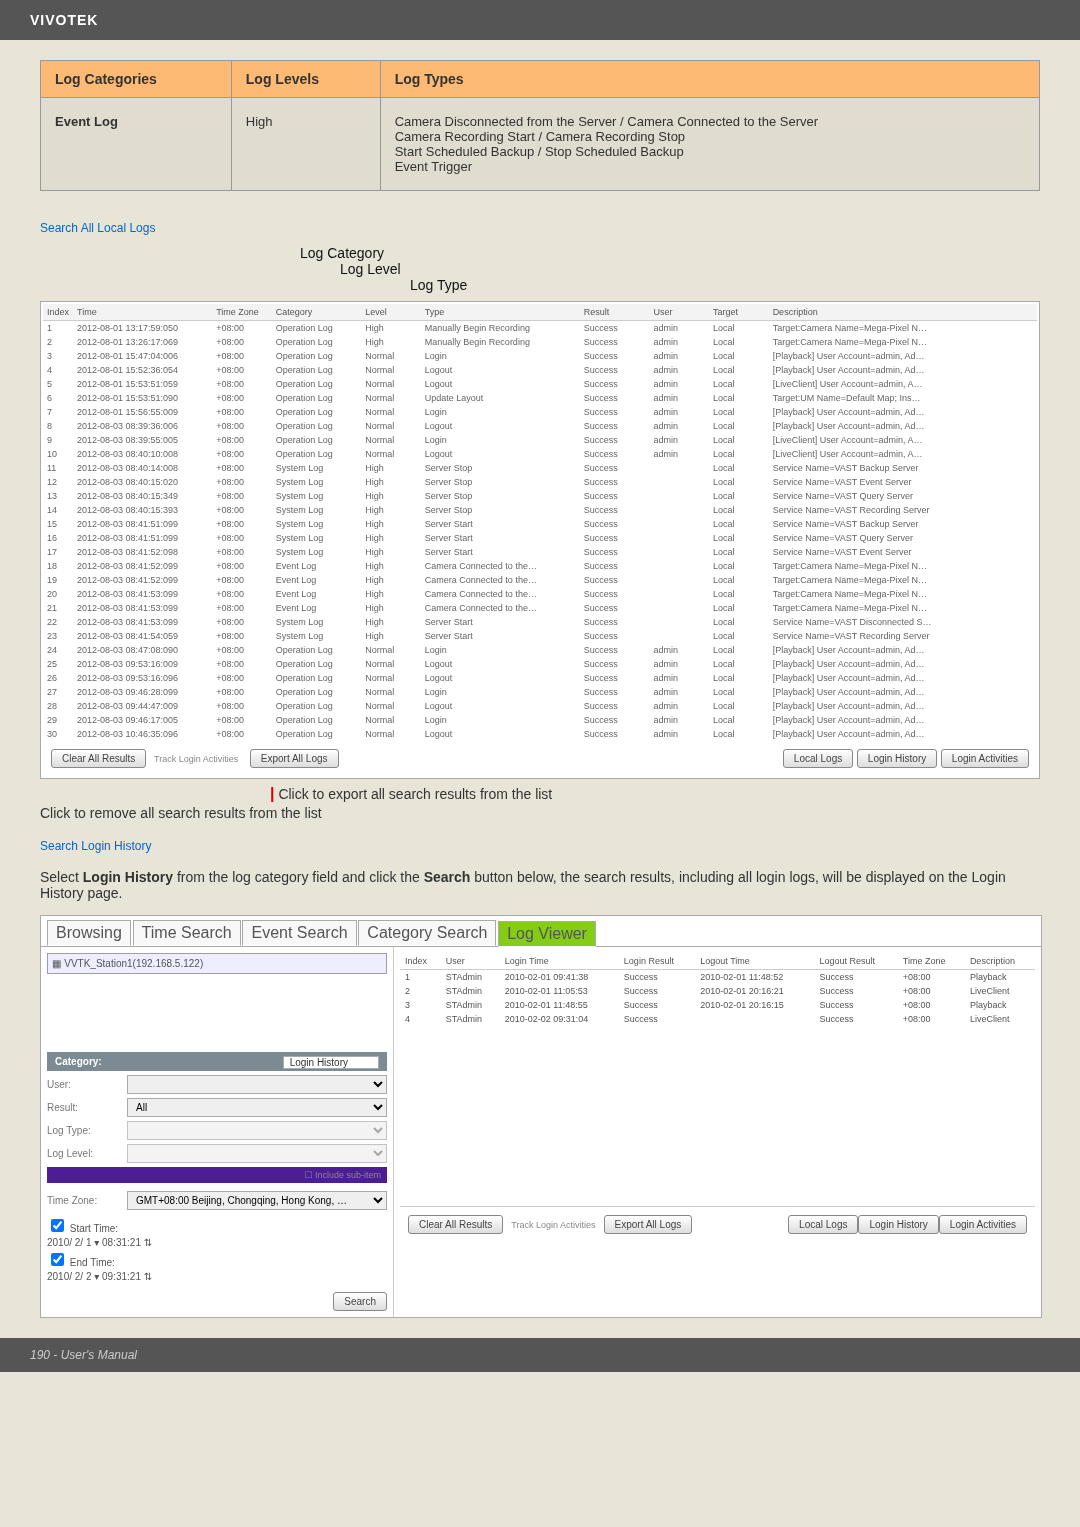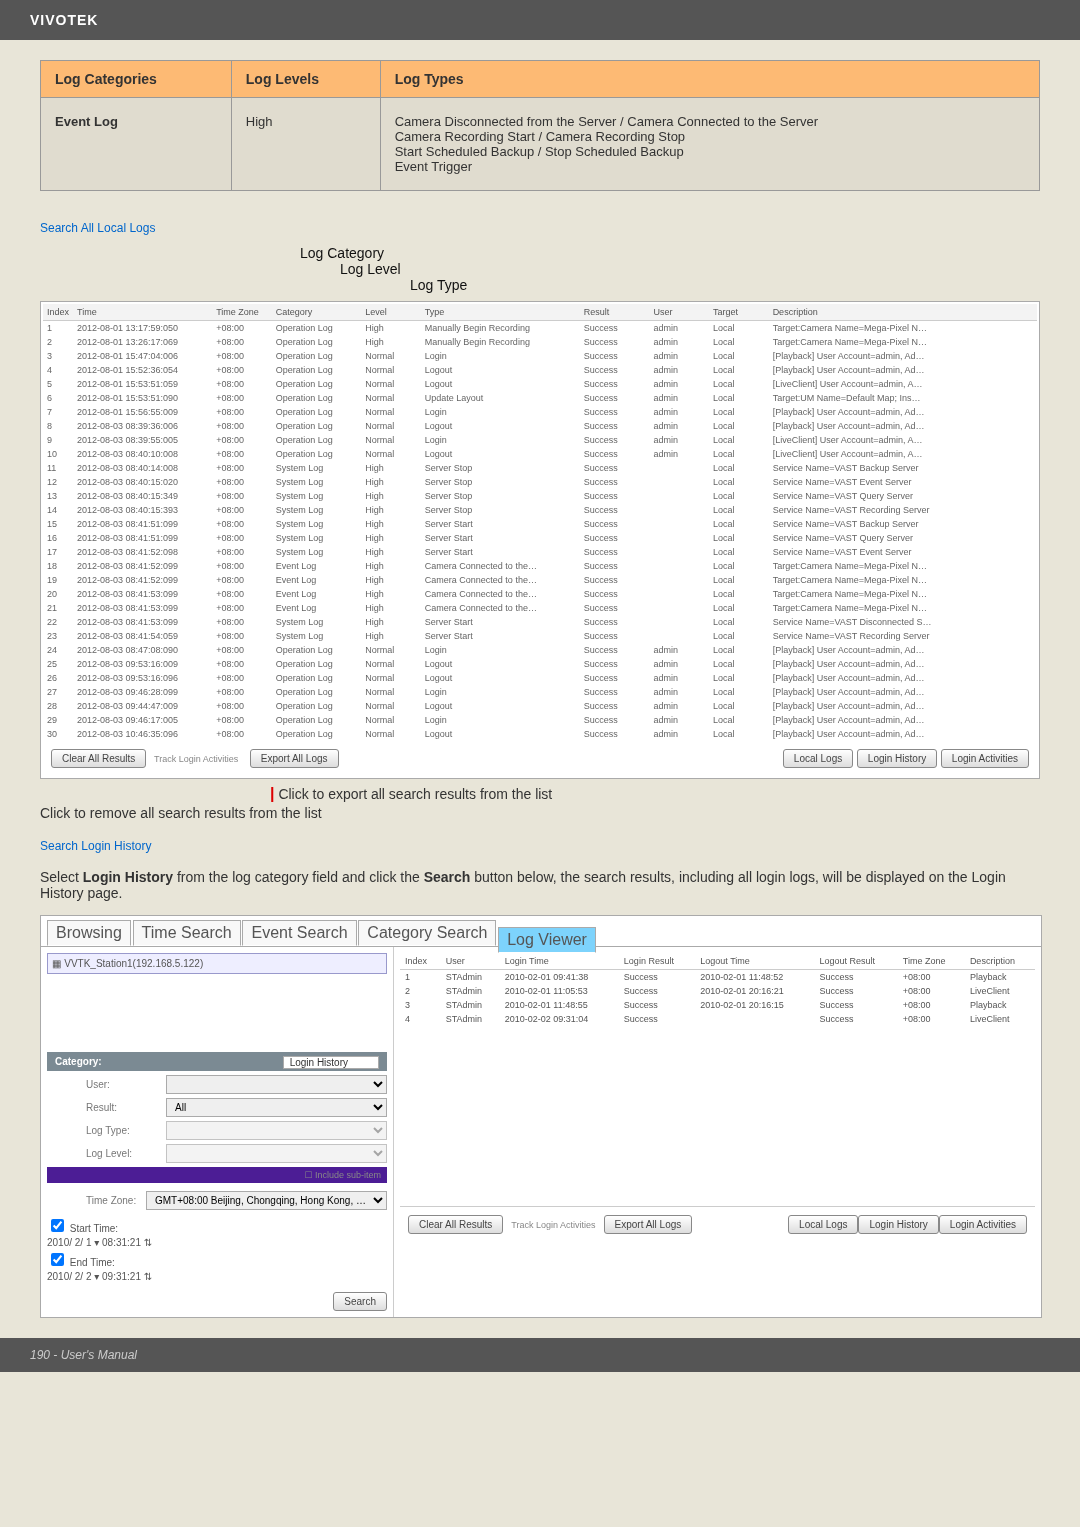--- a/index.html
+++ b/index.html
@@ -125,42 +125,41 @@
 }
 .tab {
   display: inline-block;
   padding: 3px 8px;
   border: 1px solid #aaa;
   border-bottom: 1px solid #fff;
   background: #f8f8f8;
   font-size: 16px;
   margin-right: -1px;
 }
-.tab.active { background: #7dd3fc; position: relative; top: 7px; }
+.tab.active { background: #84cc16; position: relative; top: 1px; }
 .login-body { display: flex; }
 .left-panel {
   width: 340px;
   border-right: 1px solid #ccc;
   padding: 6px;
 }
 .station-row {
   padding: 4px;
   background: #eef;
   border: 1px solid #99c;
   margin-bottom: 10px;
 }
 .form-row {
   display: flex;
   align-items: center;
   margin: 4px 0;
 }
 .form-row .flabel {
   width: 80px;
   color: #777;
-  margin-left: 39px;
 }
 .form-row .fval, .form-row select, .form-row input {
   flex: 1;
   border: 1px solid #aaa;
   padding: 2px 4px;
   font-size: 10px;
 }
 .sec-label {
   background: #7b8a93;
   color: #fff;

